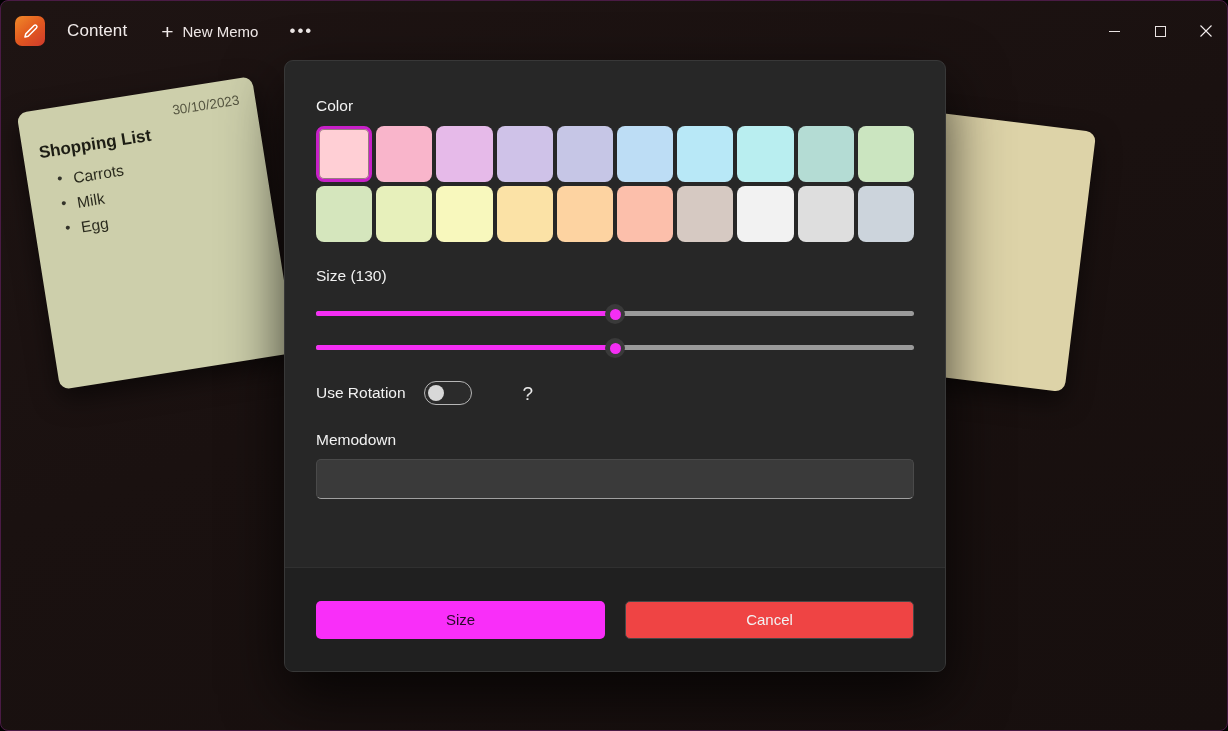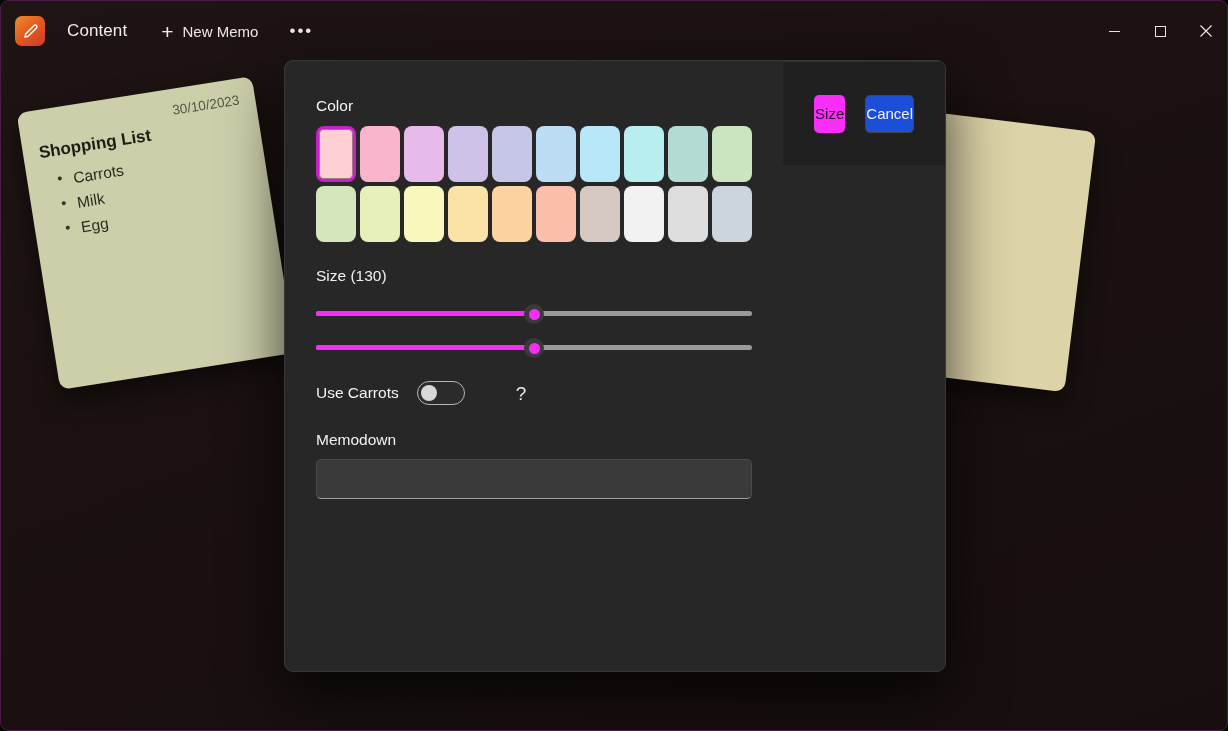--- a/index.html
+++ b/index.html
@@ -161,21 +161,21 @@
   #dialog {
     position: absolute;
     left: 283px; top: 59px;
     width: 662px; height: 612px;
     background: #272727;
     border: 1px solid #383838;
     border-radius: 9px;
     box-shadow: 0 24px 60px rgba(0,0,0,.72);
     z-index: 20;
     display: flex;
-    flex-direction: row;
+    flex-direction: column;
     overflow: hidden;
   }
 
   .dlg-body {
     flex: 1;
     padding: 36px 31px 0 31px;
   }
 
   .field-label {
     color: #f3f3f3;
@@ -314,21 +314,21 @@
     font-size: 15px;
     font-family: "Liberation Sans", sans-serif;
     cursor: default;
     border: 1px solid transparent;
   }
   .btn-save {
     background: #f92ef9;
     color: #2a0b2a;
   }
   .btn-cancel {
-    background: #1d4ed8;
+    background: #ef4444;
     border: 1px solid #474747;
     color: #f2f2f2;
   }
 </style>
 </head>
 <body>
 
 <div id="app">
 
   <div class="note" id="note-shopping">
@@ -416,21 +416,21 @@
 
       <div class="slider-block">
         <div class="slider">
           <div class="slider-track"></div>
           <div class="slider-fill" id="rot-fill" style="width: 50%;"></div>
           <div class="slider-thumb" id="rot-thumb" style="left: 50%;"></div>
         </div>
       </div>
 
       <div class="md-row">
-        <div class="md-label">Use Carrots</div>
+        <div class="md-label">Use Rotation</div>
         <div class="toggle">
           <div class="toggle-knob"></div>
         </div>
         <div class="help-icon">?</div>
       </div>
 
       <div class="content-label">Memodown</div>
       <input class="content-input" type="text" id="content-input" placeholder="" style="">
     </div>
 

